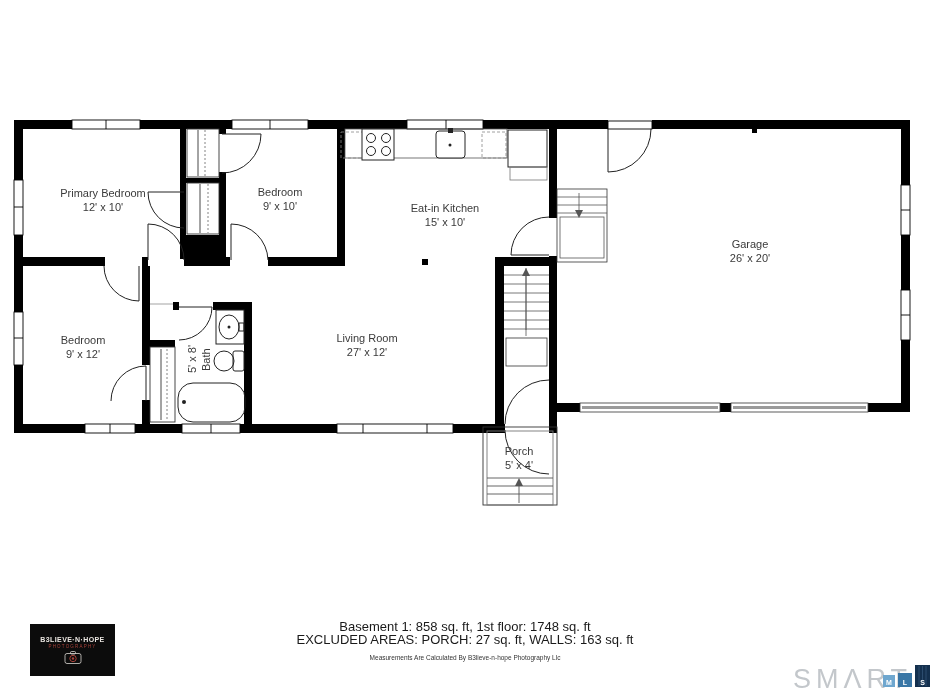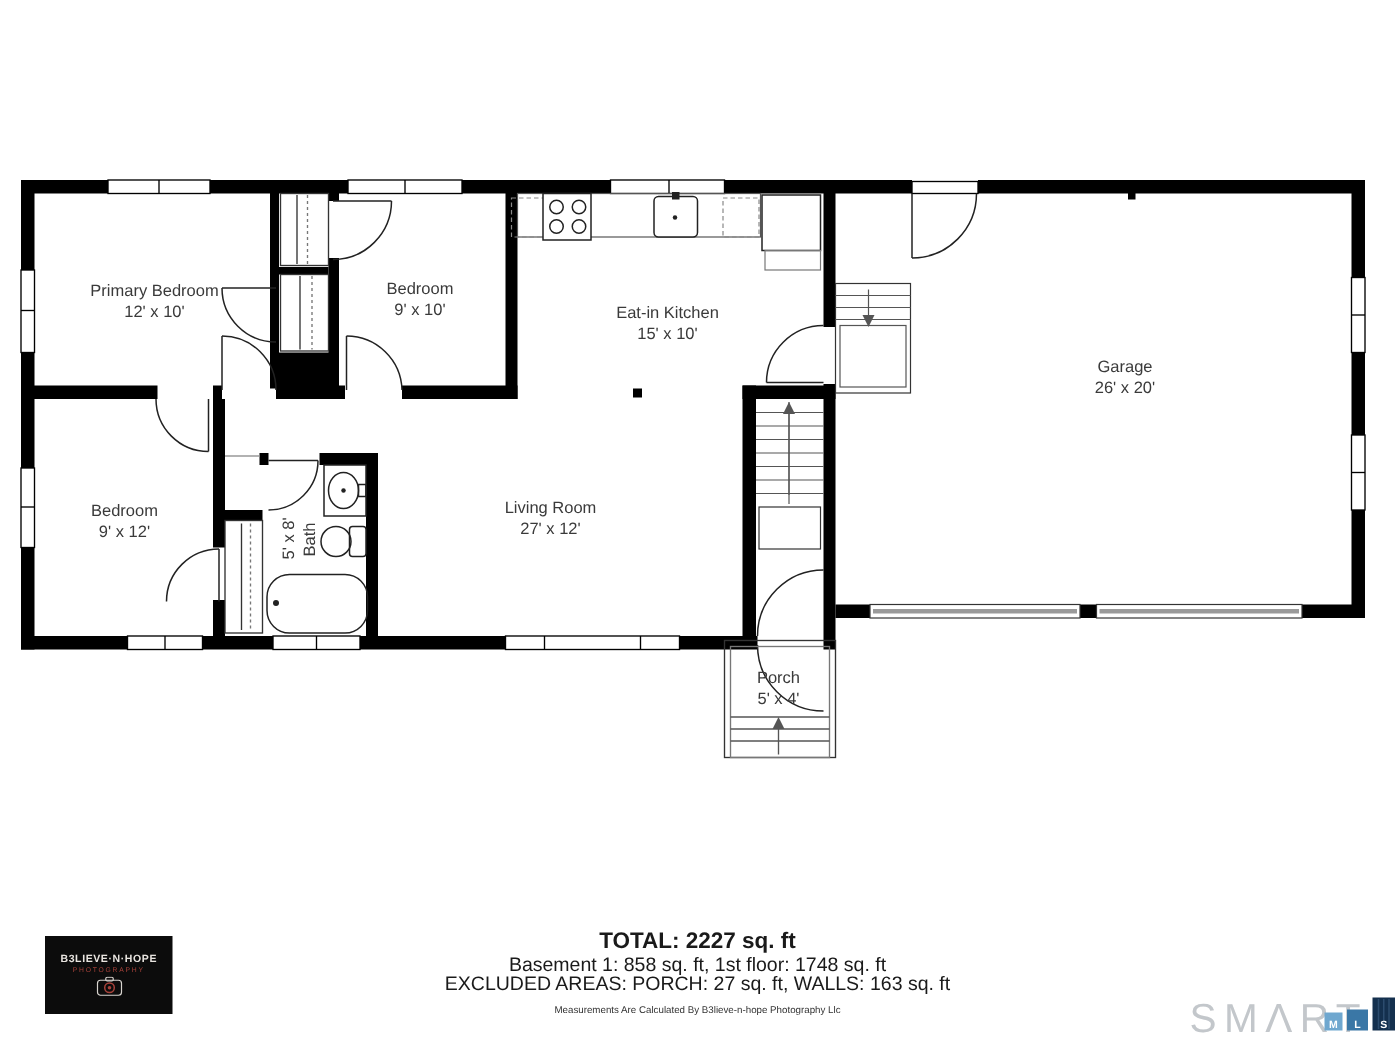--- a/index.html
+++ b/index.html
@@ -300,21 +300,20 @@
 
       <text x="519" y="455">Porch</text>
       <text x="519" y="469">5' x 4'</text>
 
       <text transform="translate(210,371) rotate(-90)" text-anchor="start">Bath</text>
       <text transform="translate(196,373) rotate(-90)" text-anchor="start">5' x 8'</text>
     </g>
   </svg>
 
   <div class="footer">
-    <div class="total">TOTAL: 2227 sq. ft</div>
     <div class="floors">Basement 1: 858 sq. ft, 1st floor: 1748 sq. ft</div>
     <div class="excluded">EXCLUDED AREAS: PORCH: 27 sq. ft, WALLS: 163 sq. ft</div>
     <div class="disclaimer">Measurements Are Calculated By B3lieve-n-hope Photography Llc</div>
   </div>
 
   <div class="photo-logo">
     <div class="l1">B3LIEVE·N·HOPE</div>
     <div class="l2">PHOTOGRAPHY</div>
     <svg width="18" height="13" viewBox="0 0 18 13" style="margin-top:2px;">
       <rect x="1" y="2.5" width="16" height="10" rx="2" fill="none" stroke="#d8d4cf" stroke-width="0.8"></rect>

